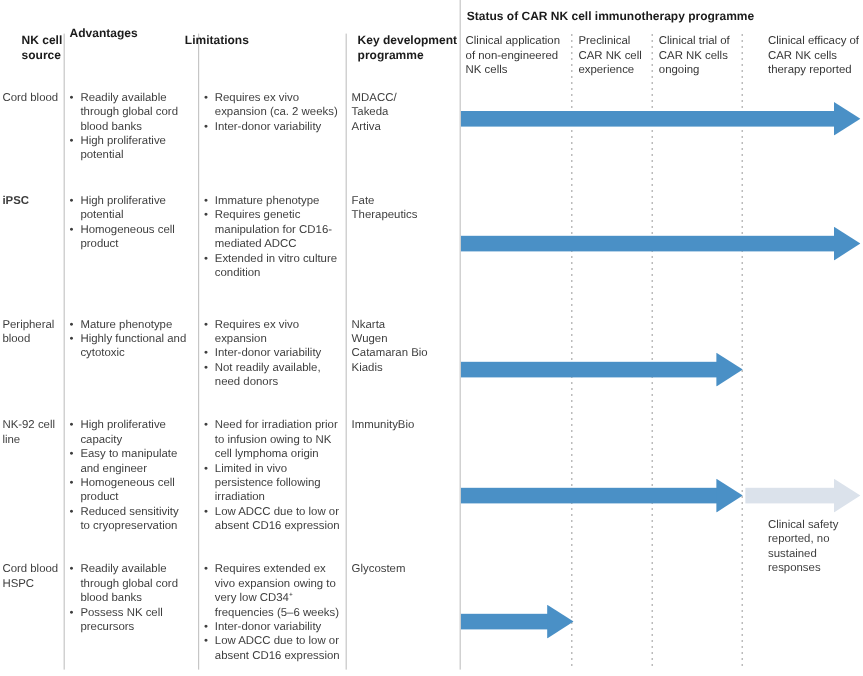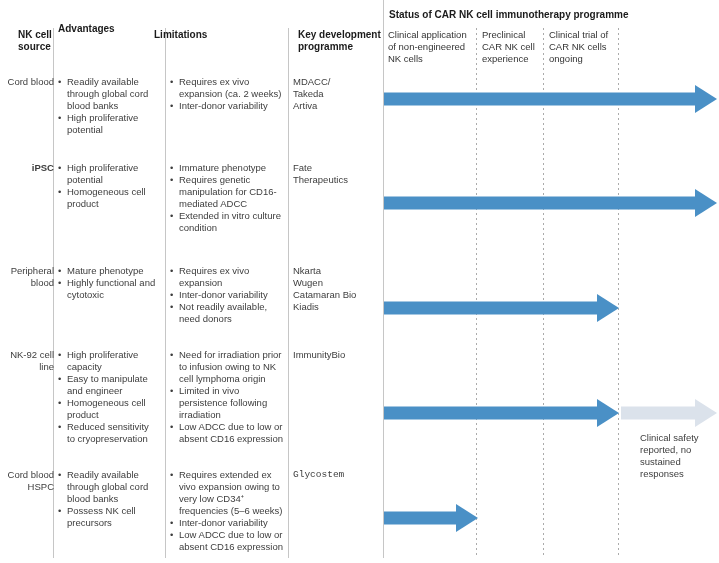--- a/index.html
+++ b/index.html
@@ -6,21 +6,21 @@
   #canvas{
     position:relative;width:719px;height:563px;background:#ffffff;
     font-family:"Liberation Sans", sans-serif;color:#3d3d3d;overflow:hidden;
   }
   .vline{position:absolute;width:1px;background:#c6c6c6;}
   .vline.dashed{background:repeating-linear-gradient(to bottom,#ababab 0 2px,transparent 2px 5px);}
   .hdr{position:absolute;font-weight:bold;font-size:10px;line-height:1.22;color:#1b1b1b;}
   .status-title{position:absolute;left:389px;top:9px;font-weight:bold;font-size:10px;color:#1b1b1b;white-space:nowrap;}
   .subhdr{position:absolute;top:29px;font-size:9.5px;line-height:1.25;color:#353535;}
   .cell{position:absolute;font-size:9.5px;line-height:1.26;}
-  .src{left:2px;width:52px;text-align:right;}
+  .src{left:2px;width:52px;}
   .adv{left:58px;width:101px;}
   .lim{left:170px;width:115px;}
   .prog{left:293px;width:88px;}
   .bullet{display:flex;}
   .dot{flex:0 0 9px;}
   .note{position:absolute;left:640px;top:432px;width:80px;font-size:9.5px;line-height:1.26;color:#3d3d3d;}
   svg.arrow{position:absolute;display:block;}
 </style>
 </head>
 <body>
@@ -37,20 +37,21 @@
 
   <div class="hdr" style="left:18px;top:29px;width:50px;">NK cell source</div>
   <div class="hdr" style="left:58px;top:23px;width:100px;">Advantages</div>
   <div class="hdr" style="left:154px;top:29px;width:110px;">Limitations</div>
   <div class="hdr" style="left:298px;top:29px;width:88px;">Key development programme</div>
 
   <div class="status-title">Status of CAR NK cell immunotherapy programme</div>
   <div class="subhdr" style="left:388px;width:86px;">Clinical application of non-engineered NK cells</div>
   <div class="subhdr" style="left:482px;width:58px;">Preclinical CAR NK cell experience</div>
   <div class="subhdr" style="left:549px;width:64px;">Clinical trial of CAR NK cells ongoing</div>
+  <div class="subhdr" style="left:640px;width:80px;">Clinical efficacy of CAR NK cells therapy reported</div>
 
   <div id="rows">
       <div class="cell src" style="top: 76px;">Cord blood</div>
       <div class="cell adv" style="top: 76px;">
         <div class="bullet">
           <span class="dot">•</span>
           <span>Readily available through global cord blood banks</span>
         </div>
         <div class="bullet">
           <span class="dot">•</span>
@@ -186,21 +187,21 @@
         </div>
         <div class="bullet">
           <span class="dot">•</span>
           <span>Inter-donor variability</span>
         </div>
         <div class="bullet">
           <span class="dot">•</span>
           <span>Low ADCC due to low or absent CD16 expression</span>
         </div>
       </div>
-      <div class="cell prog" style="top: 469px; font-family: Liberation Mono, monospace;">
+      <div class="cell prog" style="top: 469px;">
         <div>Glycostem</div>
       </div>
     </div>
 
   <div class="note">Clinical safety reported, no sustained responses</div>
 <svg class="arrow" width="333" height="28" style="left: 384px; top: 85px;">
       <rect x="0" y="7.5" width="312" height="13" fill="#4a90c6"></rect>
       <polygon points="311,0 333,14 311,28" fill="#4a90c6"></polygon>
     </svg>
     <svg class="arrow" width="333" height="28" style="left: 384px; top: 189px;">

